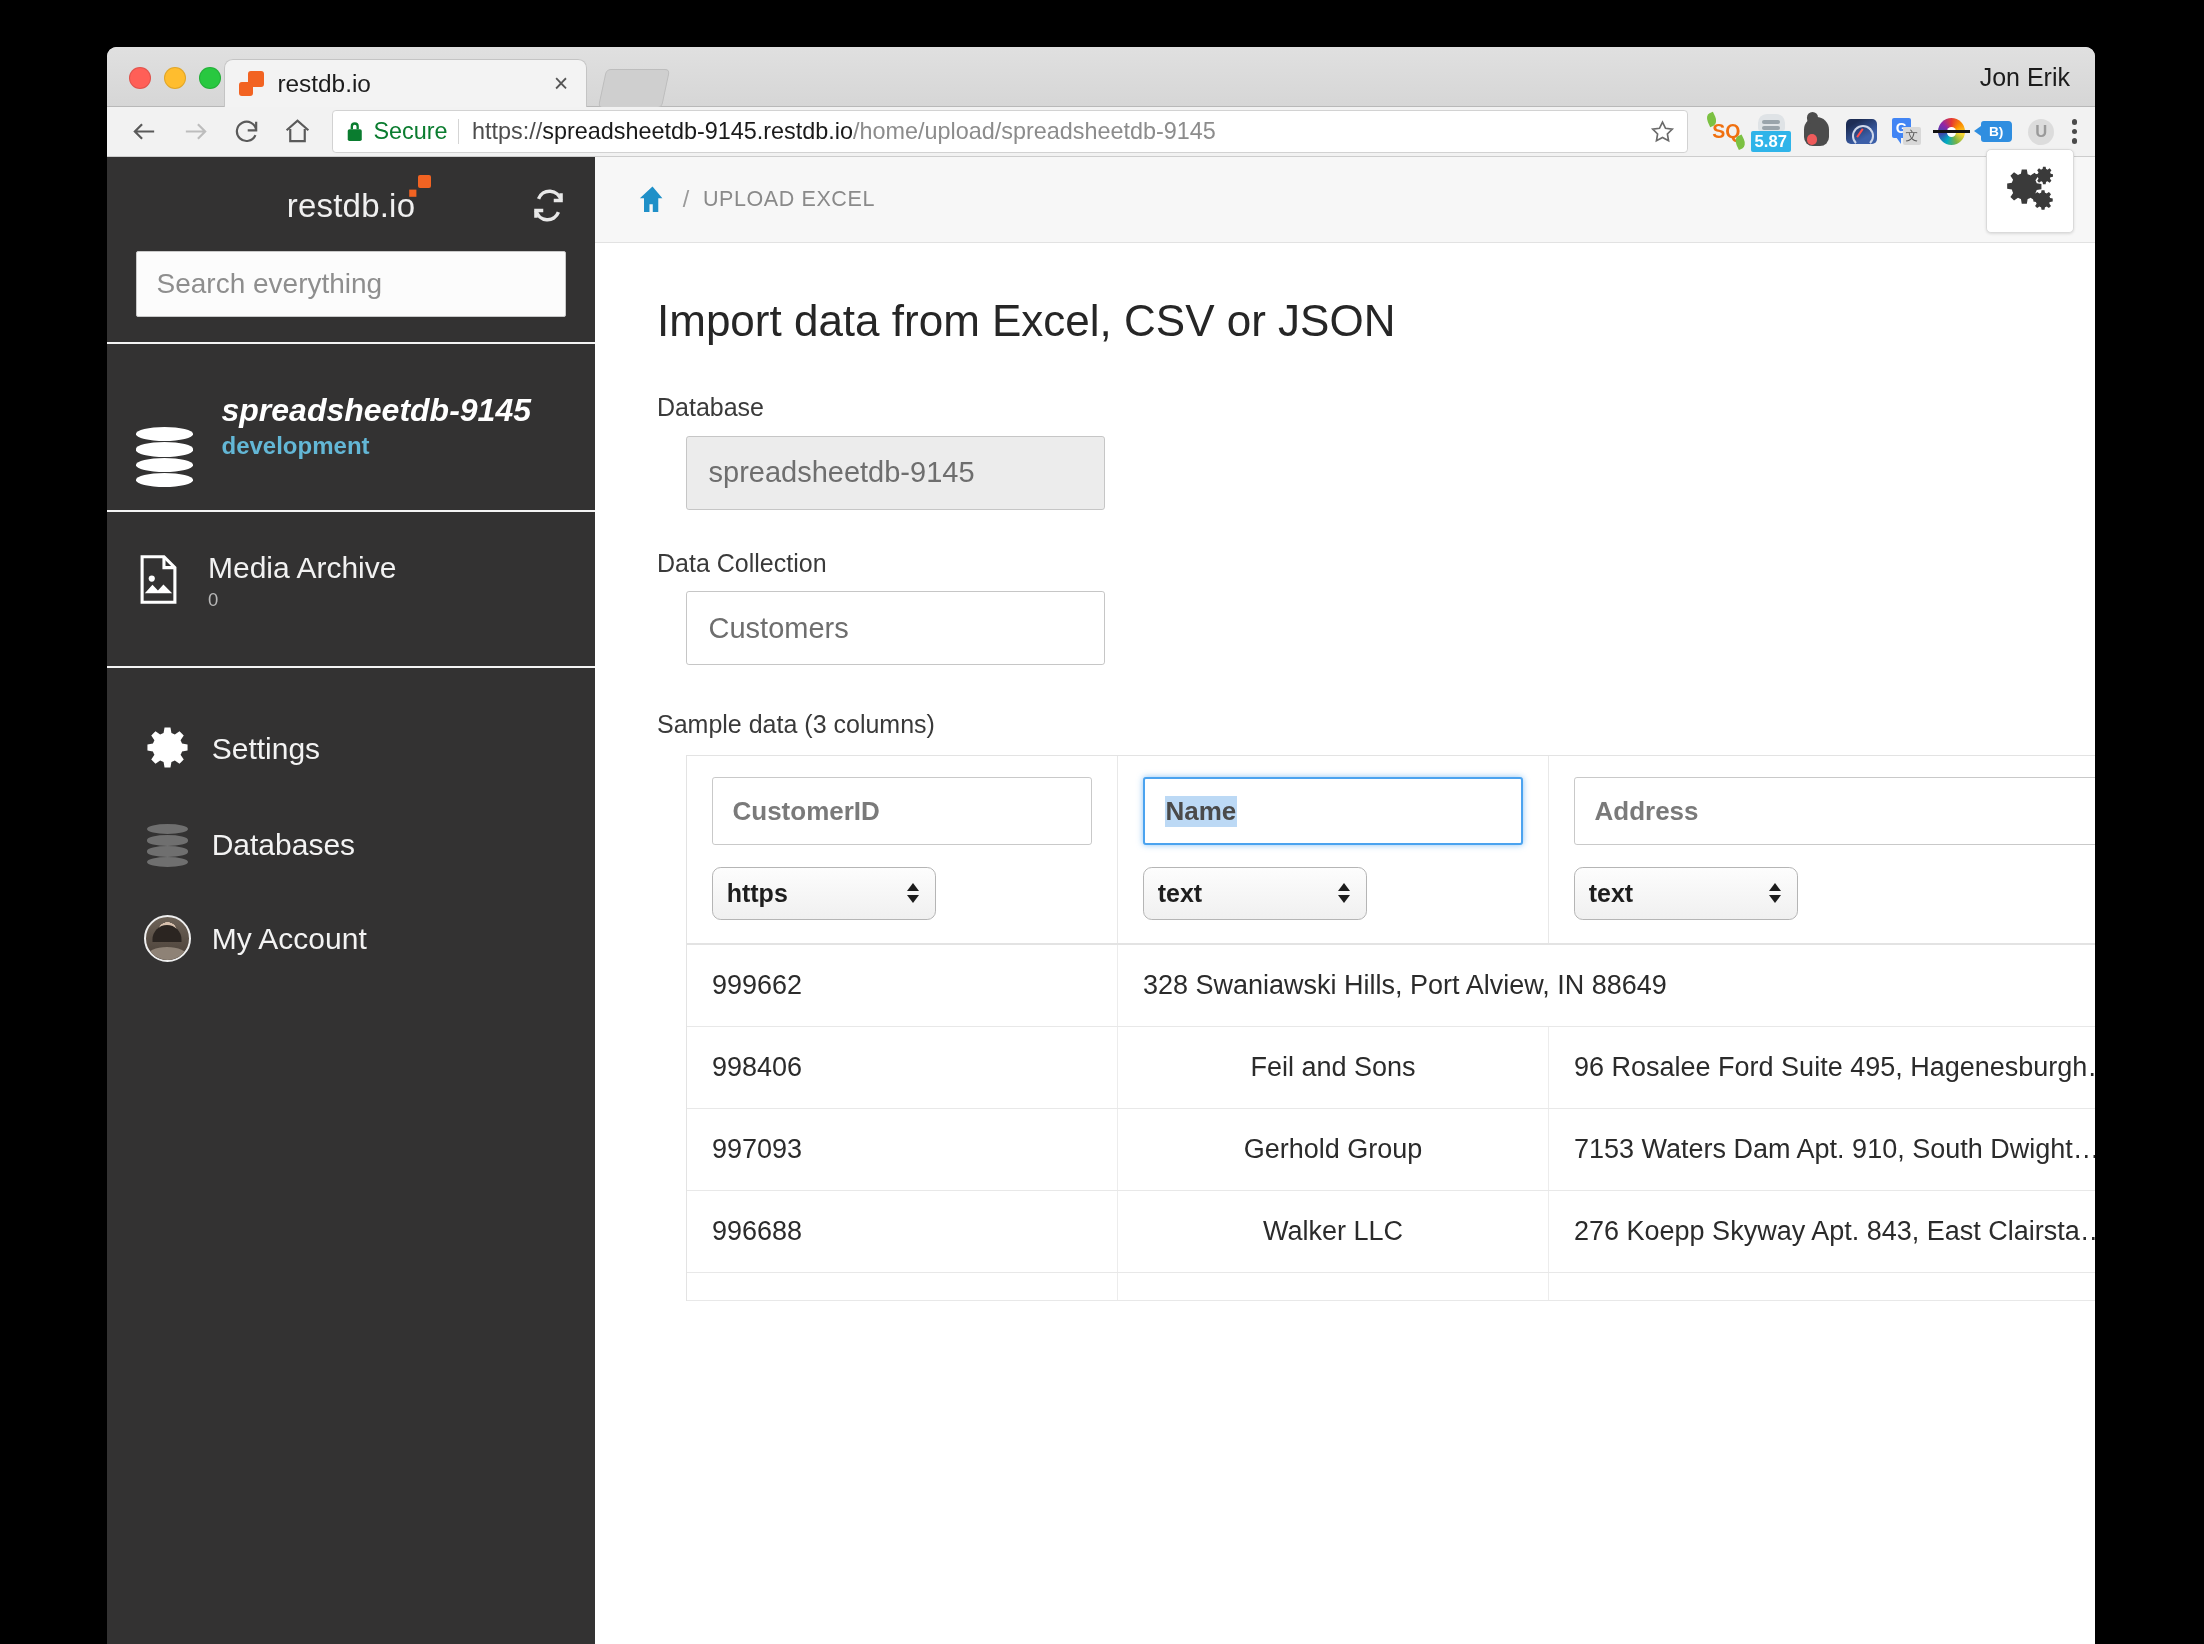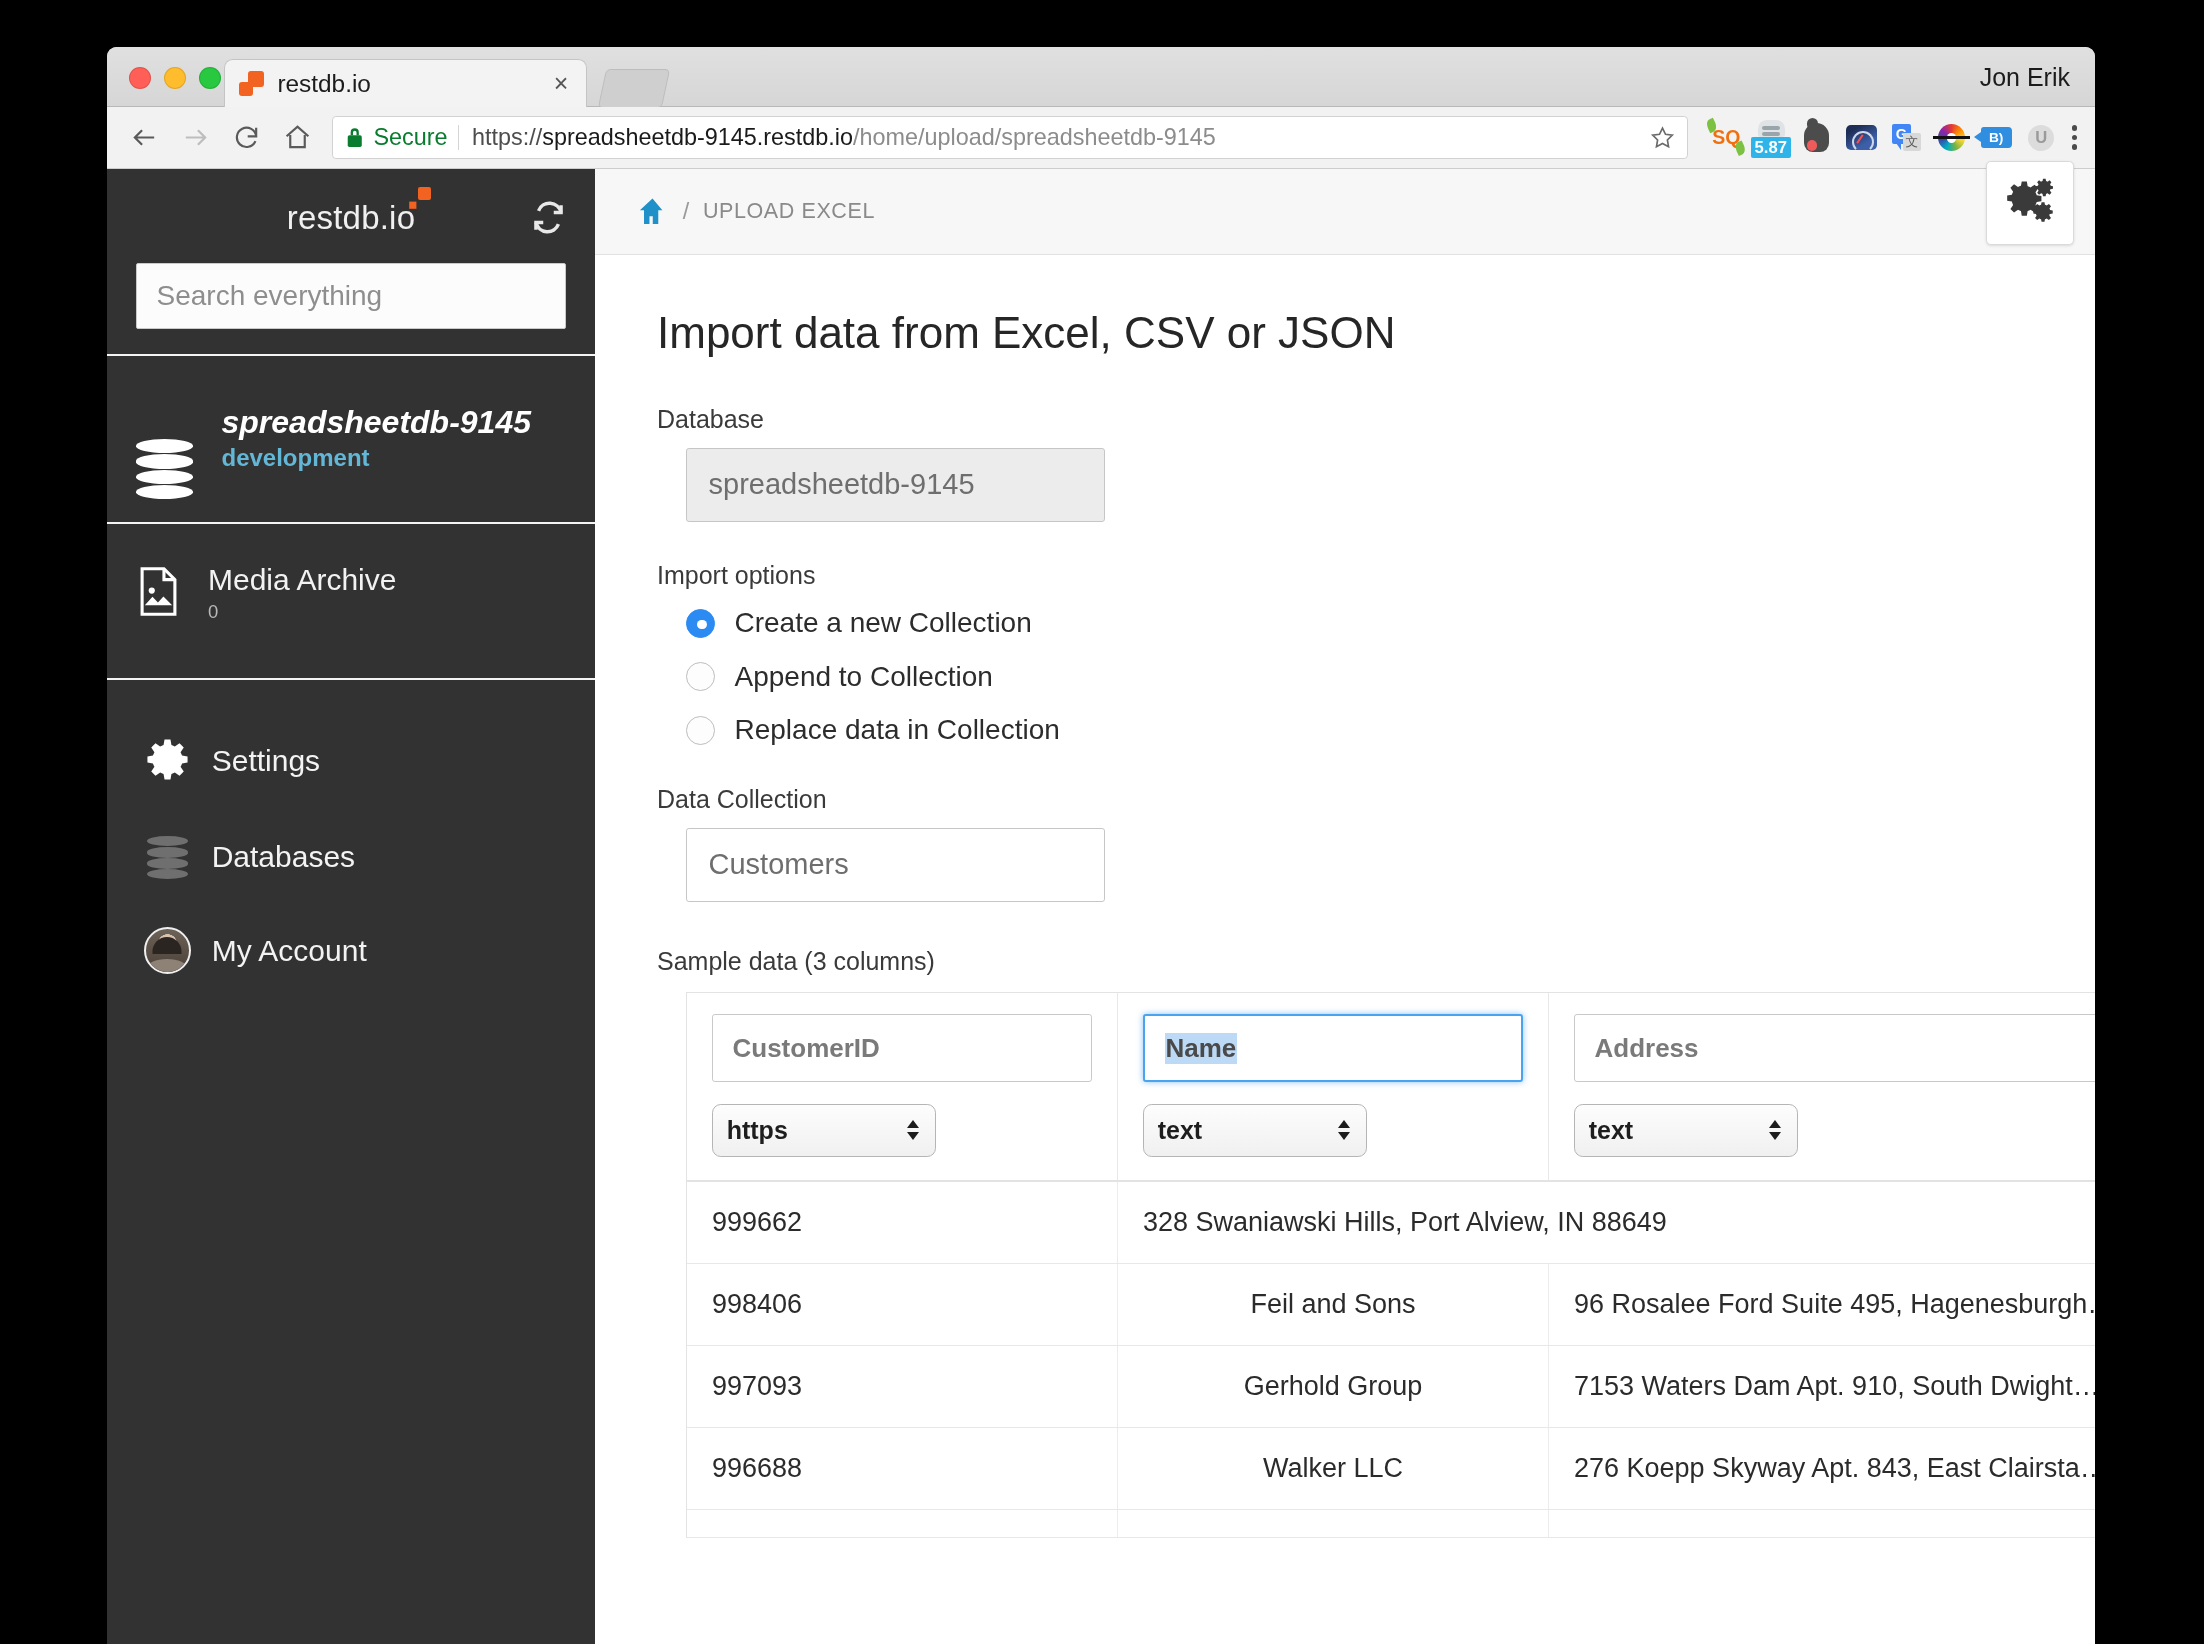--- a/index.html
+++ b/index.html
@@ -65,21 +65,21 @@
     width: 64px; height: 39px;
     background: #cfcfcf;
     border-radius: 4.9px;
     transform: skewX(-12deg);
     border: 1px solid #bdbdbd;
   }
 
   
   .toolbar {
     position: relative;
-    height: 62px;
+    height: 50px;
     background: #f2f2f2;
     border-bottom: 1px solid #cdcdcd;
     display: flex; align-items: center;
   }
   .navbtn {
     width: 51px; height: 51px;
     display: flex; align-items: center; justify-content: center;
     color: #5a5a5a;
   }
   .navbtn.first { margin-left: 11.7px; }
@@ -673,37 +673,20 @@
       </div>
 
       <div class="content">
         <h1 class="page-title">Import data from Excel, CSV or JSON</h1>
 
         <div class="block">
           <div class="field-label">Database</div>
           <input class="field-input disabled" disabled="" value="spreadsheetdb-9145" style="">
         </div>
 
-        <div class="block">
-          <div class="field-label">Import options</div>
-          <div class="radio-group">
-            <div class="radio-row">
-              <span class="radio checked"></span>
-              <span class="radio-label">Create a new Collection</span>
-            </div>
-            <div class="radio-row">
-              <span class="radio"></span>
-              <span class="radio-label">Append to Collection</span>
-            </div>
-            <div class="radio-row">
-              <span class="radio"></span>
-              <span class="radio-label">Replace data in Collection</span>
-            </div>
-          </div>
-        </div>
 
         <div class="block">
           <div class="field-label">Data Collection</div>
           <input class="field-input white" value="Customers" style="">
         </div>
 
         <div class="sample-label">Sample data (3 columns)</div>
 
         <div class="table">
           <div class="th-row">

